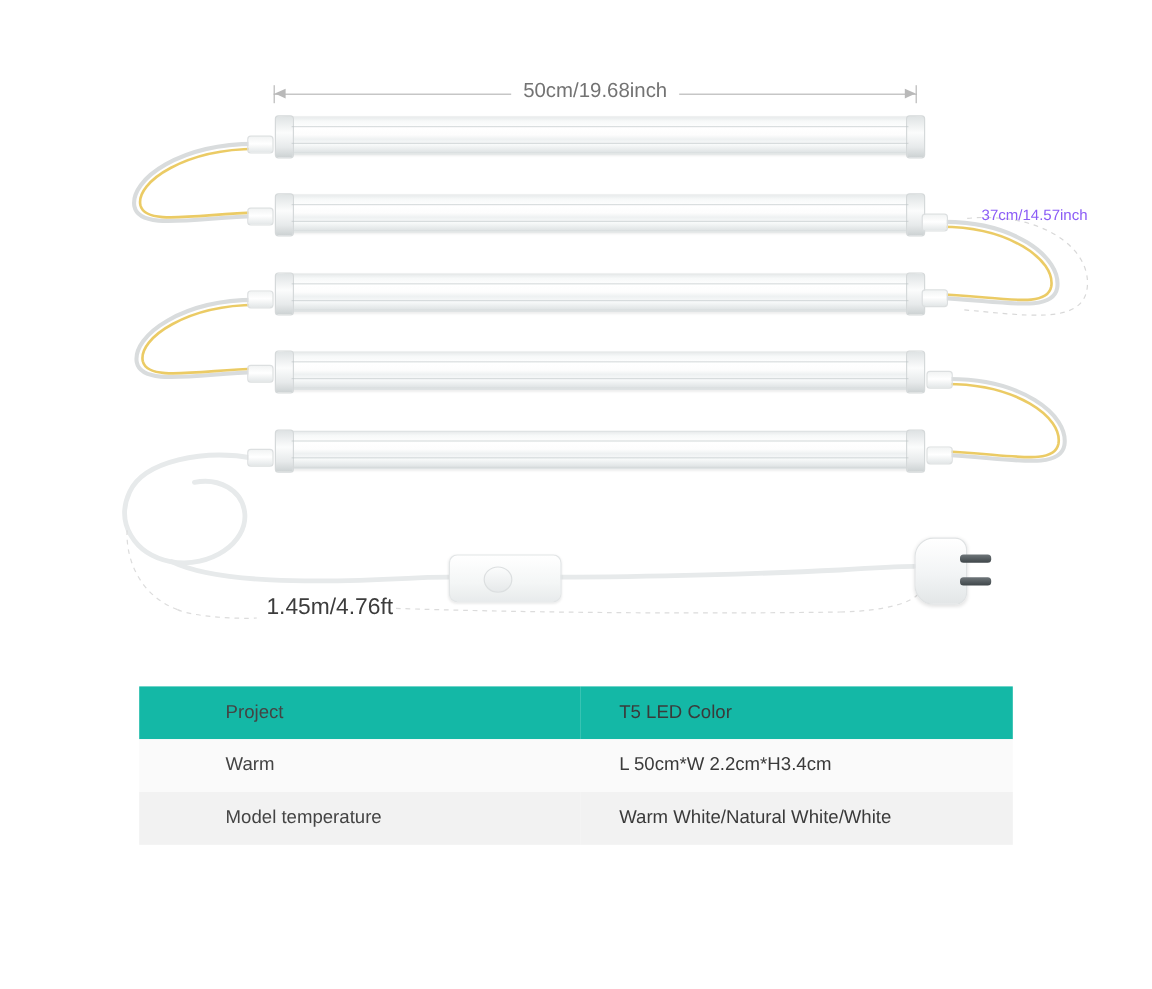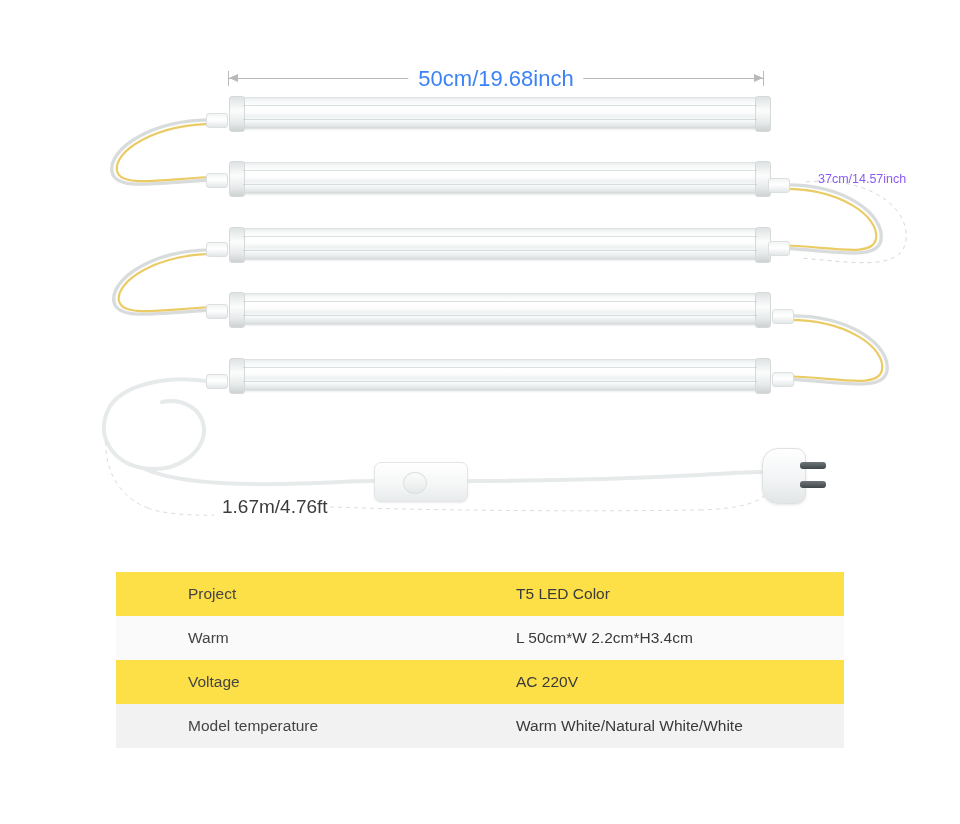--- a/index.html
+++ b/index.html
@@ -57,22 +57,22 @@
   }
   .dim-top .arrow.left { left: 1px; border-right: 9px solid #b9b9b9; }
   .dim-top .arrow.right { right: 1px; border-left: 9px solid #b9b9b9; }
   .dim-top .label {
     position: absolute;
     left: 50%;
     top: -12px;
     transform: translateX(-50%);
     background: #ffffff;
     padding: 0 10px;
-    font-size: 22px;
-    color: #3b82f6;
+    font-size: 17px;
+    color: #737373;
     white-space: nowrap;
   }
 
   
   .tube {
     position: absolute;
     height: 30px;
     width: 534px;
     border-radius: 6px;
     background: linear-gradient(to bottom,
@@ -213,21 +213,21 @@
   }
   .spec-table td.key {
     width: 296px;
     padding-left: 72px;
     color: #444;
   }
   .spec-table td.val {
     padding-left: 32px;
     color: #3a3a3a;
   }
-  .spec-table tr.odd td { background: #fde047; }
+  .spec-table tr.odd td { background: #14b8a6; }
   .spec-table tr.even td { background: #fafafa; }
   .spec-table tr.last td { background: #f2f2f2; }
   .spec-table tr td.key { border-right: 0; }
 </style>
 </head>
 <body>
 
 <div class="diagram">
 
   <div class="dim-top">
@@ -314,35 +314,31 @@
   <div class="switch-body">
     <div class="rocker"></div>
   </div>
 
   <div class="plug">
     <div class="shell"></div>
     <div class="pin p1"></div>
     <div class="pin p2"></div>
   </div>
 
-  <div class="dim-bottom-label">1.67m/4.76ft</div>
+  <div class="dim-bottom-label">1.45m/4.76ft</div>
 </div>
 
 <table class="spec-table">
   <tbody>
     <tr class="odd">
       <td class="key">Project</td>
       <td class="val">T5 LED Color</td>
     </tr>
     <tr class="even">
       <td class="key">Warm</td>
       <td class="val">L 50cm*W 2.2cm*H3.4cm</td>
     </tr>
-    <tr class="odd">
-      <td class="key">Voltage</td>
-      <td class="val">AC 220V</td>
-    </tr>
     <tr class="last">
       <td class="key">Model temperature</td>
       <td class="val">Warm White/Natural White/White</td>
     </tr>
   </tbody>
 </table>
 
 </body></html>

